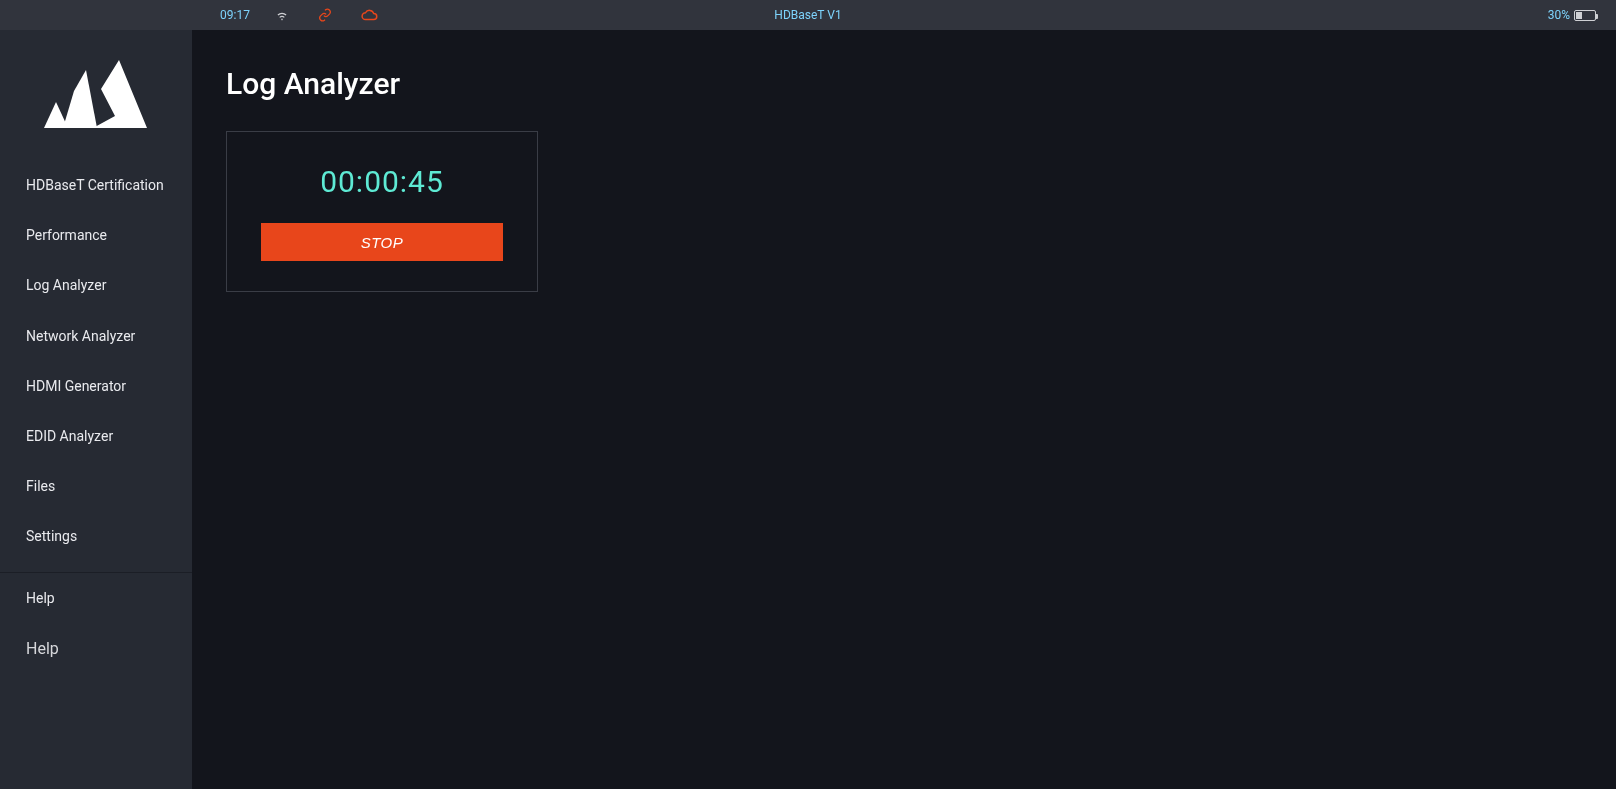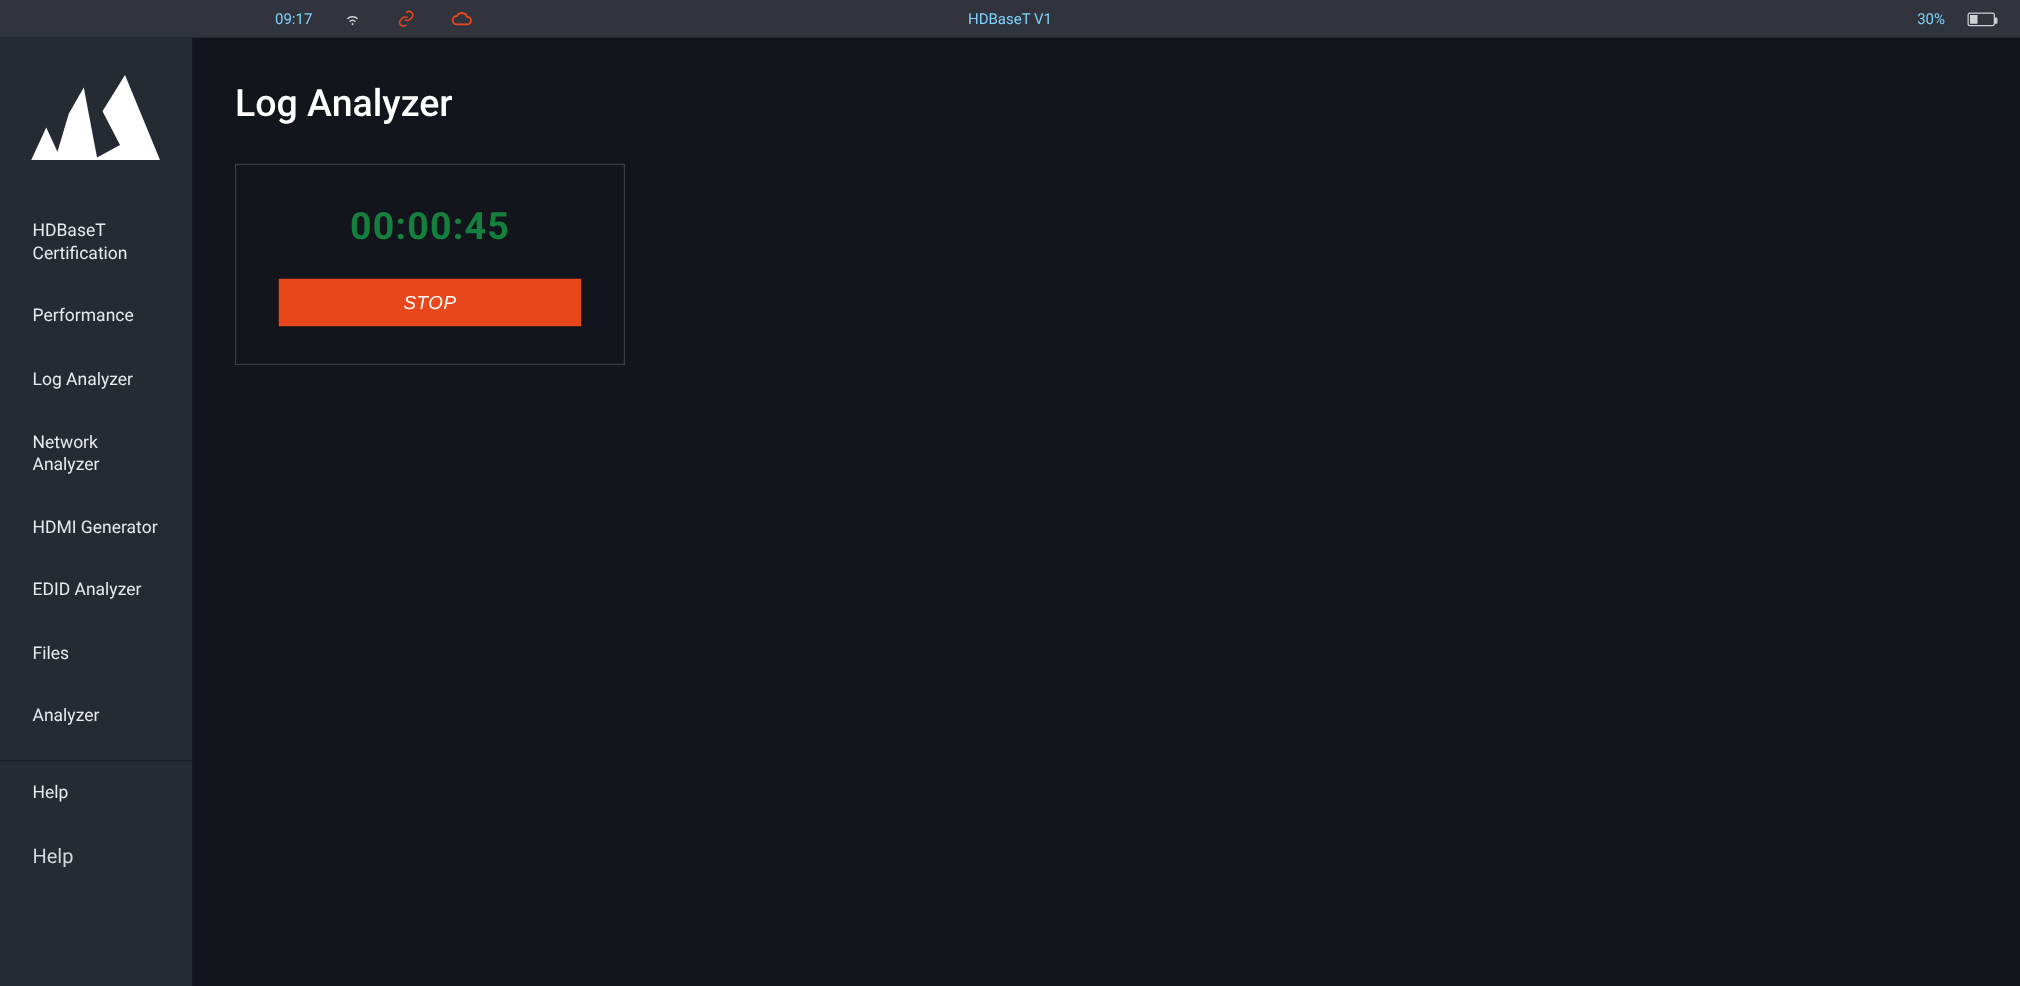--- a/index.html
+++ b/index.html
@@ -37,21 +37,21 @@
     position: absolute;
     left: 50%;
     transform: translateX(-50%);
     text-align: right;
   }
   .statusbar .battery-group {
     position: absolute;
     right: 20px;
     display: flex;
     align-items: center;
-    gap: 18px;
+    gap: 4px;
   }
   .battery-shell {
     width: 22px;
     height: 11px;
     border: 1px solid #cfd0d4;
     border-radius: 2px;
     position: relative;
     display: inline-block;
   }
   .battery-shell::after {
@@ -73,21 +73,21 @@
     background: #cfd0d4;
   }
 
   
   .app {
     display: flex;
     height: calc(100% - 30px);
   }
 
   .sidebar {
-    width: 154px;
+    width: 192px;
     background: #262a33;
     display: flex;
     flex-direction: column;
   }
   .logo-wrap {
     height: 130px;
     display: flex;
     align-items: center;
     justify-content: center;
   }
@@ -128,22 +128,22 @@
     width: 312px;
     border: 1px solid #3a3d46;
     background: #13151c;
     padding: 32px 34px 30px;
     display: flex;
     flex-direction: column;
     align-items: center;
   }
   .timer-value {
     font-size: 30px;
-    font-weight: 700;
-    color: #15803d;
+    font-weight: 400;
+    color: #5eead4;
     letter-spacing: 1px;
     margin-bottom: 24px;
   }
   .stop-btn {
     width: 100%;
     background: #e8461b;
     color: #ffffff;
     font-size: 15px;
     letter-spacing: 0.5px;
     border: none;
@@ -222,21 +222,21 @@
       <div class="nav-item">
         <span>HDMI Generator</span>
       </div>
       <div class="nav-item">
         <span>EDID Analyzer</span>
       </div>
       <div class="nav-item">
         <span>Files</span>
       </div>
       <div class="nav-item">
-        <span>Analyzer</span>
+        <span>Settings</span>
       </div>
     </nav>
 
     <div class="nav-divider"></div>
 
     <nav class="nav-secondary">
       <div class="nav-item">
         <span>Help</span>
       </div>
       <div class="nav-item small">

